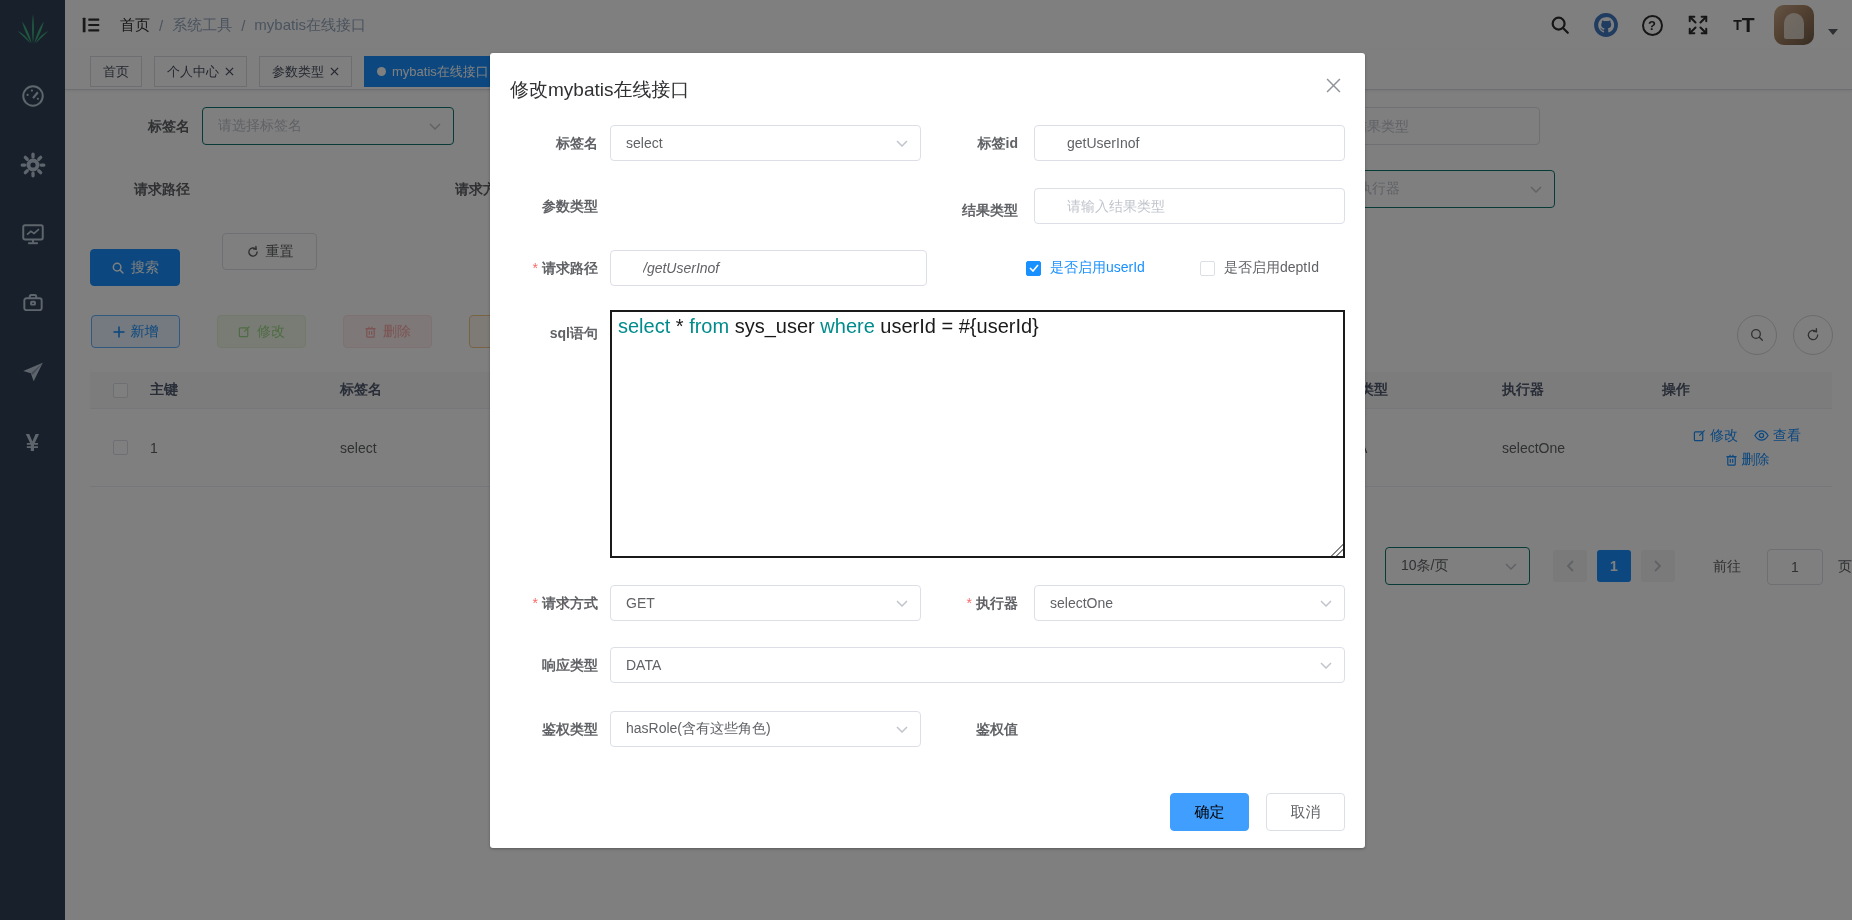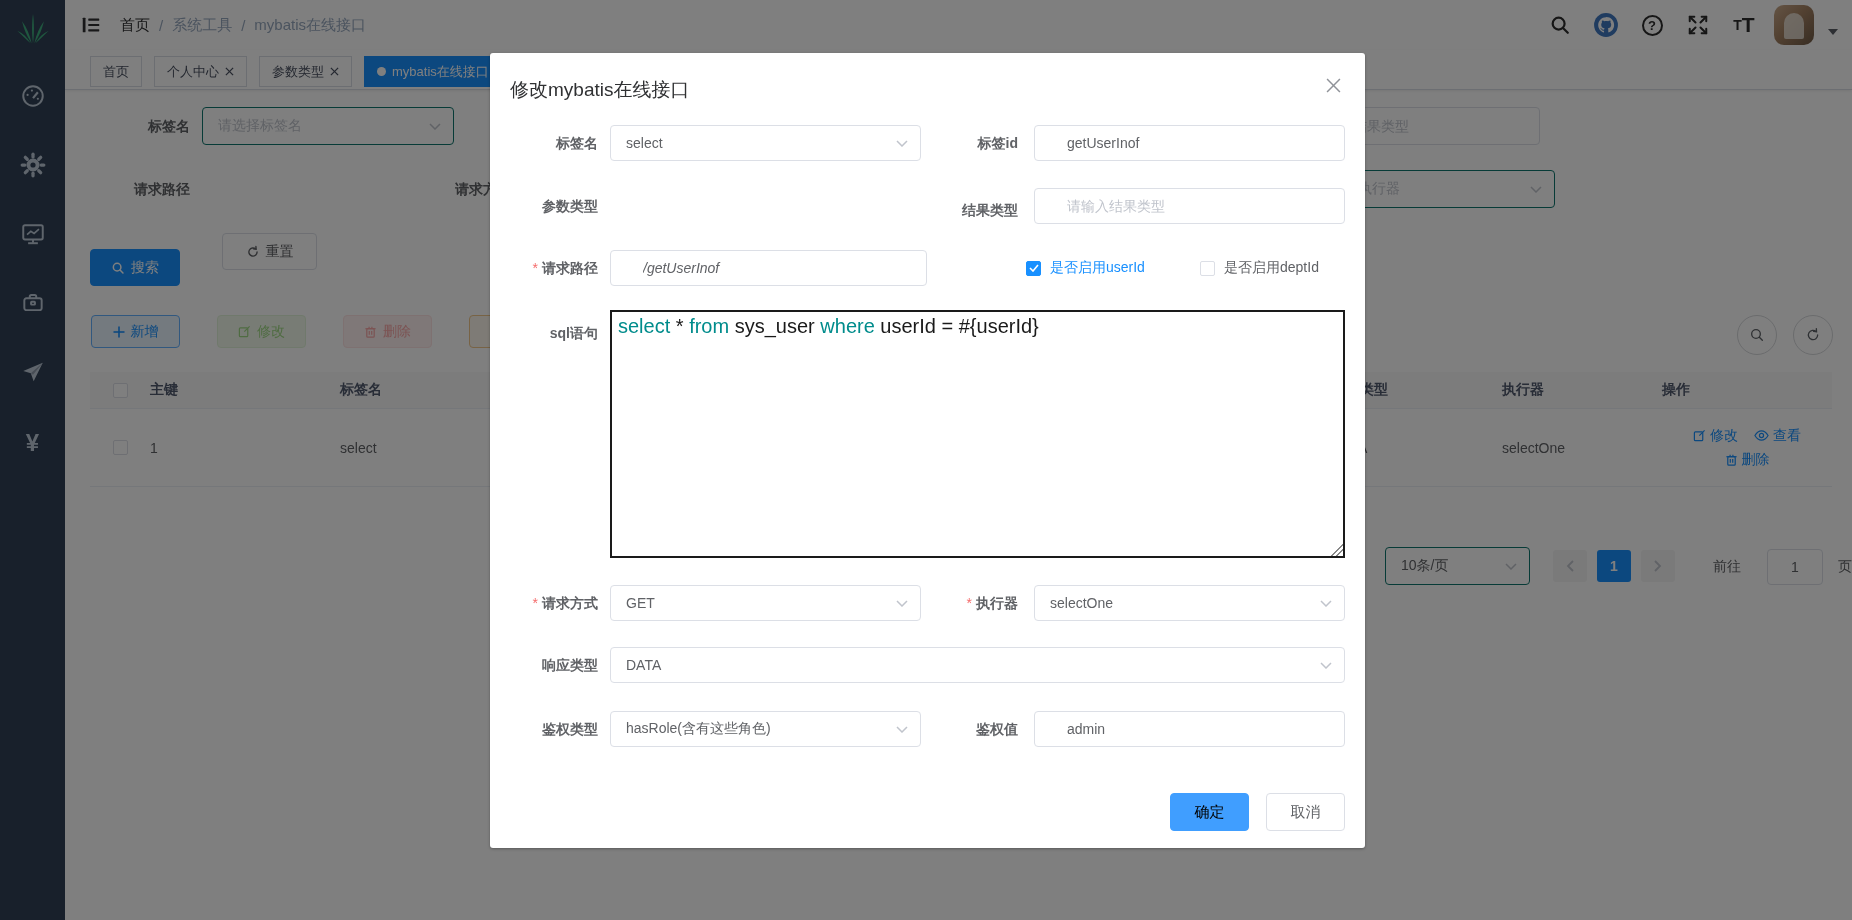--- a/index.html
+++ b/index.html
@@ -501,19 +501,18 @@
     </div>
 
     <div class="dlg-label" style="left:0; top:658px; width:108px;">鉴权类型</div>
     <div class="dlg-select" style="left:120px; top:658px; width:311px;">
       <span>hasRole(含有这些角色)</span>
       <svg class="chev" width="12" height="7" viewBox="0 0 12 7">
           <path d="M1 1 L6 6 L11 1" fill="none" stroke="#c0c4cc" stroke-width="1.5"></path>
         </svg>
     </div>
     <div class="dlg-label" style="left:424px; top:658px; width:104px;">鉴权值</div>
-    <input class="ipt dlg-input" style="left: 544px; top: 658px; width: 311px;" value="admin">
 
     <button class="btn btn-ok dlg-btn" style="left:680px;">确定</button>
     <button class="btn btn-cancel dlg-btn" style="left:776px;">取消</button>
   </div>
 
 </div>
 
 </body></html>

